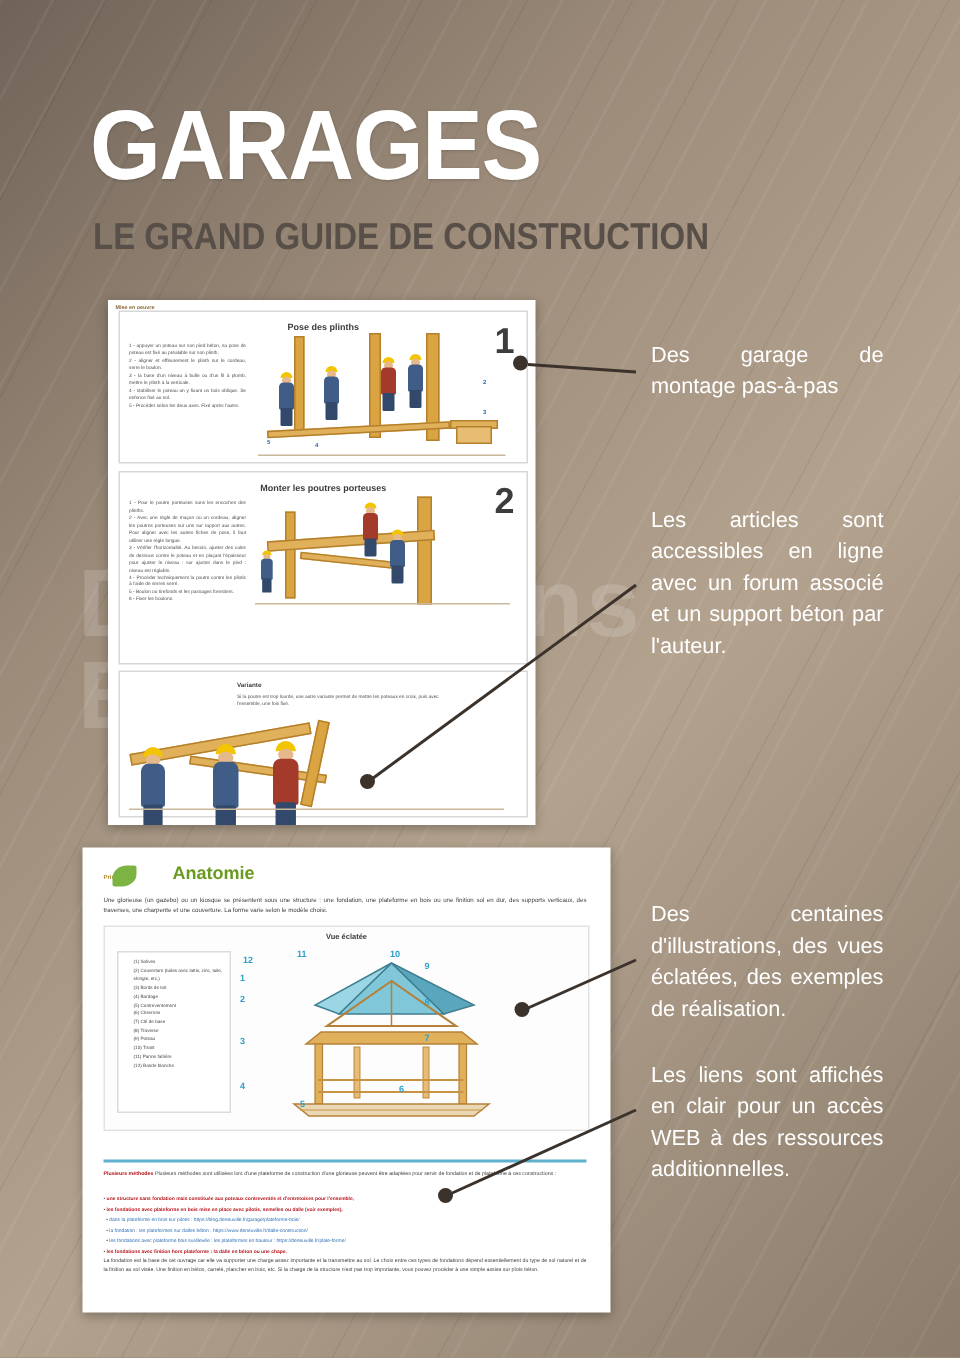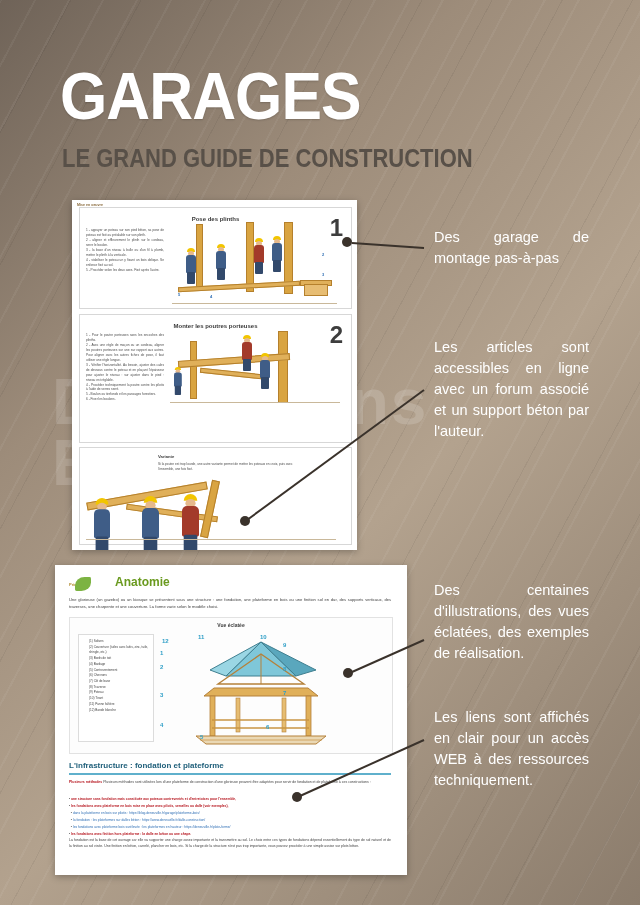--- a/index.html
+++ b/index.html
@@ -61,21 +61,21 @@
     position:absolute;
     width:155px;
     color:#ffffff;
     font-size:14.5px;
     line-height:1.45;
     text-align:justify;
     text-justify:inter-word;
   }
   .note-1{left:434px;top:227px;}
   .note-2{left:434px;top:337px;}
-  .note-3{left:434px;top:580px;}
+  .note-3{left:434px;top:600px;}
   .note-4{left:434px;top:707px;}
 
   
   svg.leaders{position:absolute;left:0;top:0;width:640px;height:905px;pointer-events:none;}
 
   
   .sheet{
     position:absolute;
     background:#ffffff;
     box-shadow:0 2px 7px rgba(0,0,0,0.28);
@@ -363,21 +363,20 @@
     <div class="numtag" style="left:213px;top:48px;">8</div>
     <div class="numtag" style="left:213px;top:72px;">7</div>
     <div class="numtag" style="left:196px;top:106px;">6</div>
     <div class="numtag" style="left:130px;top:116px;">5</div>
     <div class="numtag" style="left:90px;top:104px;">4</div>
     <div class="numtag" style="left:90px;top:74px;">3</div>
     <div class="numtag" style="left:90px;top:46px;">2</div>
     <div class="numtag" style="left:90px;top:32px;">1</div>
   </div>
 
-  <div class="bs-sub">L'infrastructure : fondation et plateforme</div>
   <div class="bs-rule"></div>
 
   <div class="bs-body">
     <span class="k">Plusieurs méthodes</span>
     <span>Plusieurs méthodes sont utilisées lors d'une plateforme de construction d'une glorieuse peuvent être adaptées pour servir de fondation et de plateforme à ces constructions :</span>
   </div>
 
   <div class="bs-bullets">
     <div>• <span class="hl">une structure sans fondation mais constituée aux poteaux contreventés et d'entretoises pour l'ensemble,</span></div>
     <div>• <span class="hl">les fondations avec plateforme en bois mise en place avec pilotis, semelles ou dalle (voir exemples),</span></div>
@@ -400,13 +399,13 @@
   <line x1="352" y1="672" x2="424" y2="640" stroke="#3a322b" stroke-width="2"></line>
   <circle cx="348" cy="673" r="5" fill="#3a322b"></circle>
 
   <line x1="300" y1="796" x2="424" y2="740" stroke="#3a322b" stroke-width="2"></line>
   <circle cx="297" cy="797" r="5" fill="#3a322b"></circle>
 </svg>
 
 <div class="note note-1">Des garage de montage pas-à-pas</div>
 <div class="note note-2">Les articles sont accessibles en ligne avec un forum associé et un support béton par l'auteur.</div>
 <div class="note note-3">Des centaines d'illustrations, des vues éclatées, des exemples de réalisation.</div>
-<div class="note note-4">Les liens sont affichés en clair pour un accès WEB à des ressources techniquement.</div>
+<div class="note note-4">Les liens sont affichés en clair pour un accès WEB à des ressources additionnelles.</div>
 
 </body></html>

